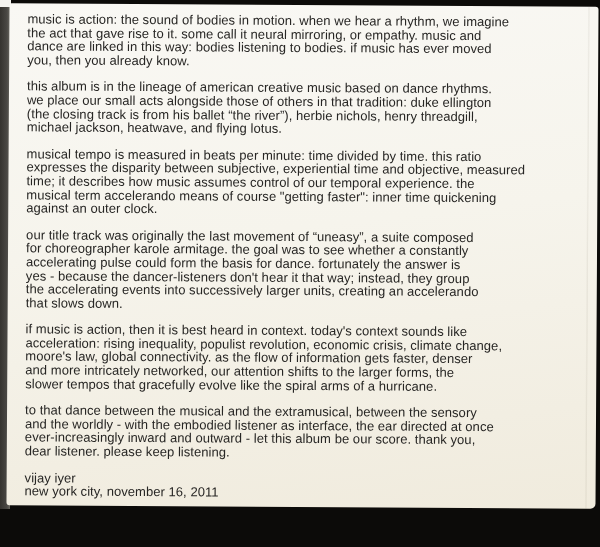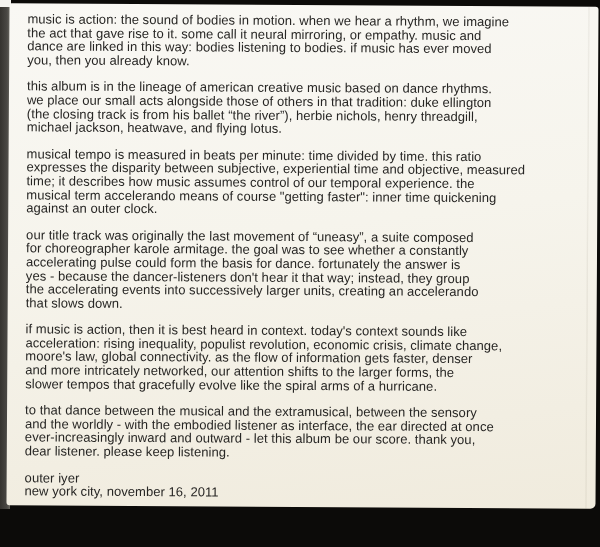--- a/index.html
+++ b/index.html
@@ -105,17 +105,17 @@
 acceleration: rising inequality, populist revolution, economic crisis, climate change,
 moore's law, global connectivity. as the flow of information gets faster, denser
 and more intricately networked, our attention shifts to the larger forms, the
 slower tempos that gracefully evolve like the spiral arms of a hurricane.</p>
 
     <p class="para">to that dance between the musical and the extramusical, between the sensory
 and the worldly - with the embodied listener as interface, the ear directed at once
 ever-increasingly inward and outward - let this album be our score. thank you,
 dear listener. please keep listening.</p>
 
-    <p class="para signature"><span>outer iyer</span><br><span>new york city, november 16, 2011</span></p>
+    <p class="para signature"><span>vijay iyer</span><br><span>new york city, november 16, 2011</span></p>
 
     <div class="paper-edge-line"></div>
   </div>
 </div>
 
 </body></html>

